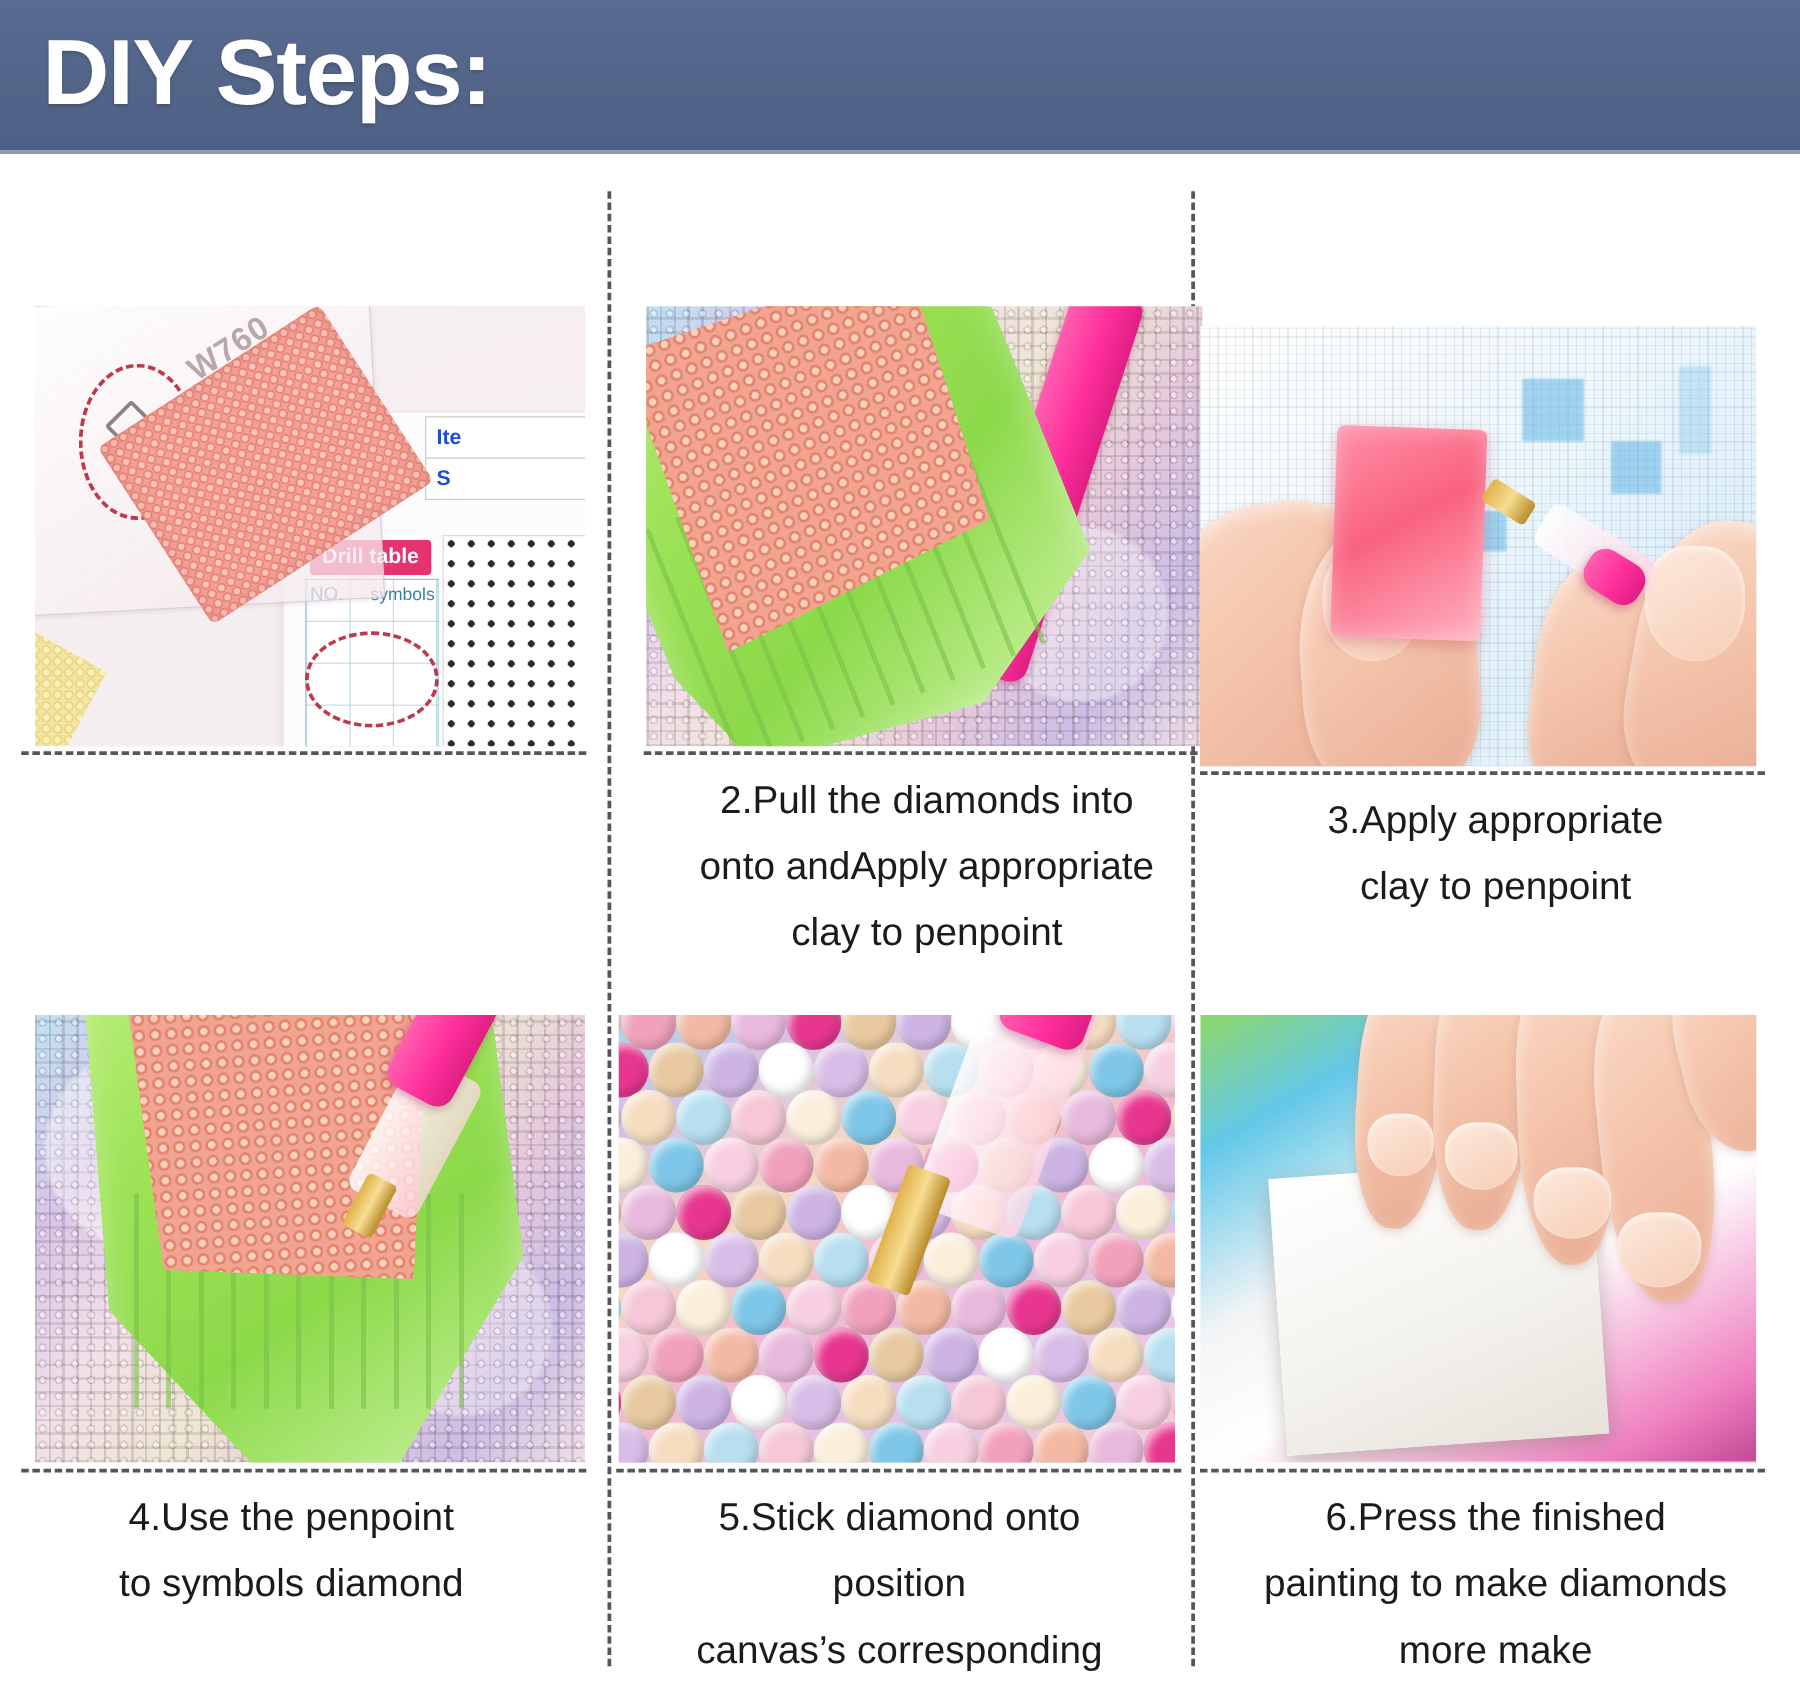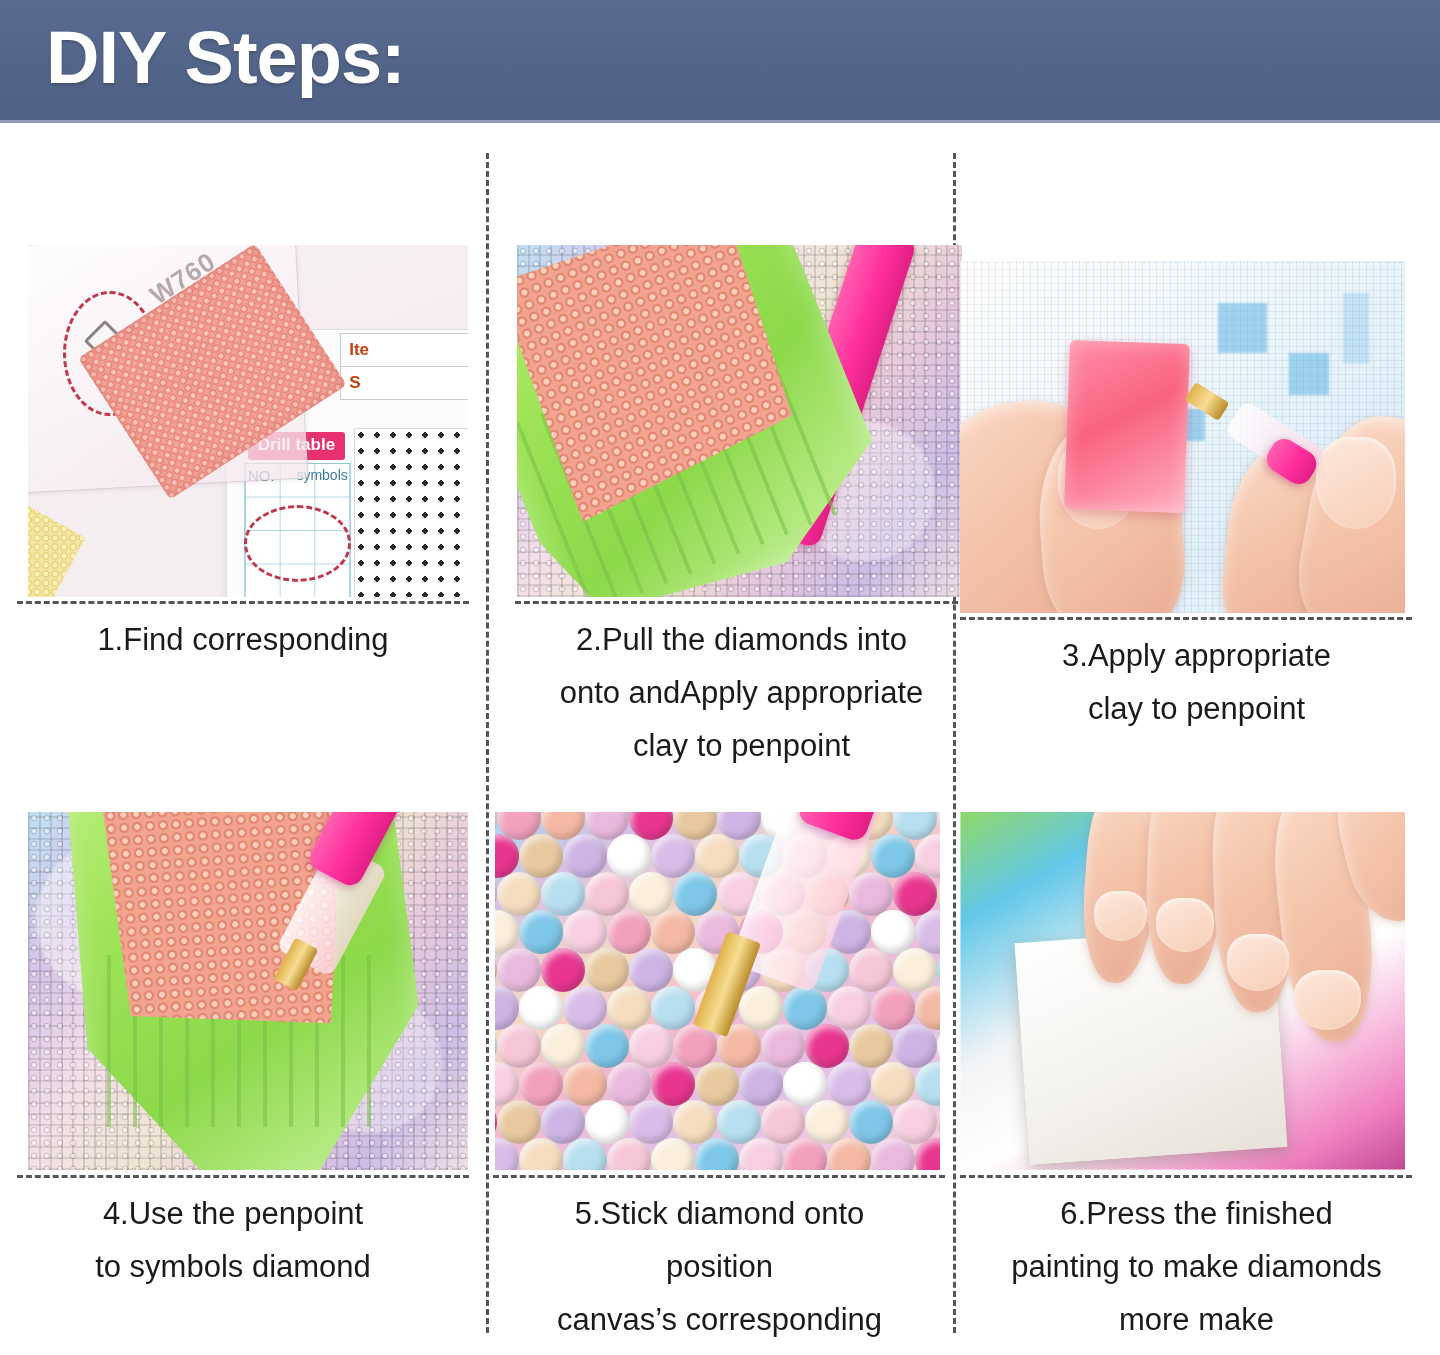--- a/index.html
+++ b/index.html
@@ -11,21 +11,21 @@
     position:relative;
   }
 
   
   .header{
     position:absolute;left:0;top:0;width:1440px;height:123px;
     background:linear-gradient(180deg,#5a6b92 0%, #526488 55%, #4e6085 100%);
     box-shadow:inset 0 -3px 0 #8e9ab6;
   }
   .header-title{
-    position:absolute;left:46px;top:16px;
+    position:absolute;left:34px;top:16px;
     font-size:74px;line-height:84px;font-weight:bold;
     color:#ffffff;letter-spacing:-1px;
     text-shadow:0 2px 3px rgba(0,0,0,.18);
     white-space:nowrap;
   }
 
   
   .grid{position:absolute;left:0;top:123px;width:1440px;height:1232px;}
 
   .vdiv{
@@ -131,21 +131,21 @@
   }
   .p1-itembox{
     position:absolute;left:71%;top:25%;width:32%;height:9%;
     border:1px solid #cdc8d0;background:#fff;
   }
   .p1-itembox2{
     position:absolute;left:71%;top:34.5%;width:32%;height:9%;
     border:1px solid #cdc8d0;background:#fff;
   }
   .p1-itext{
-    position:absolute;font-size:17px;color:#c2410c;font-weight:bold;
+    position:absolute;font-size:17px;color:#1d4ed8;font-weight:bold;
     font-family:"Liberation Sans", sans-serif;
   }
   .p1-drilltable{
     position:absolute;left:50%;top:53%;width:22%;height:8%;
     background:#e8316f;border-radius:3px;
   }
   .p1-dtlabel{
     position:absolute;left:50%;top:54%;width:22%;
     text-align:center;font-size:17px;color:#fff;font-weight:bold;
     font-family:"Liberation Sans", sans-serif;
@@ -294,21 +294,20 @@
       <div class="p1-ellipse"></div>
       <div class="p1-bag"></div>
       <div class="p1-circ"></div>
       <div class="p1-sym"></div>
       <div class="p1-code">W760</div>
       <div class="p1-drills"></div>
       <div class="p1-yellow"></div>
     </div>
     <div class="hdiv" style="left:17px;top:478px;"></div>
     <div class="caption" style="left:10px;top:490px;width:466px;">
-      <div>1.Find corresponding</div>
     </div>
   </div>
 
   <div class="cell" style="left:508px;top:0;width:467px;height:616px;">
     <div class="photo" style="left:9px;top:122px;width:445px;height:352px;">
       <div class="fill canvas-sym"></div>
       <div class="beadgrid"></div>
       <div class="pen" style="left:66%;top:-6%;width:13%;height:92%;transform:rotate(18deg);"></div>
       <div class="tray" style="left:-4%;top:-6%;width:78%;height:105%;transform:rotate(-22deg);
            clip-path:polygon(0 8%,86% 0,100% 22%,100% 78%,64% 100%,10% 94%,0 70%);"></div>

